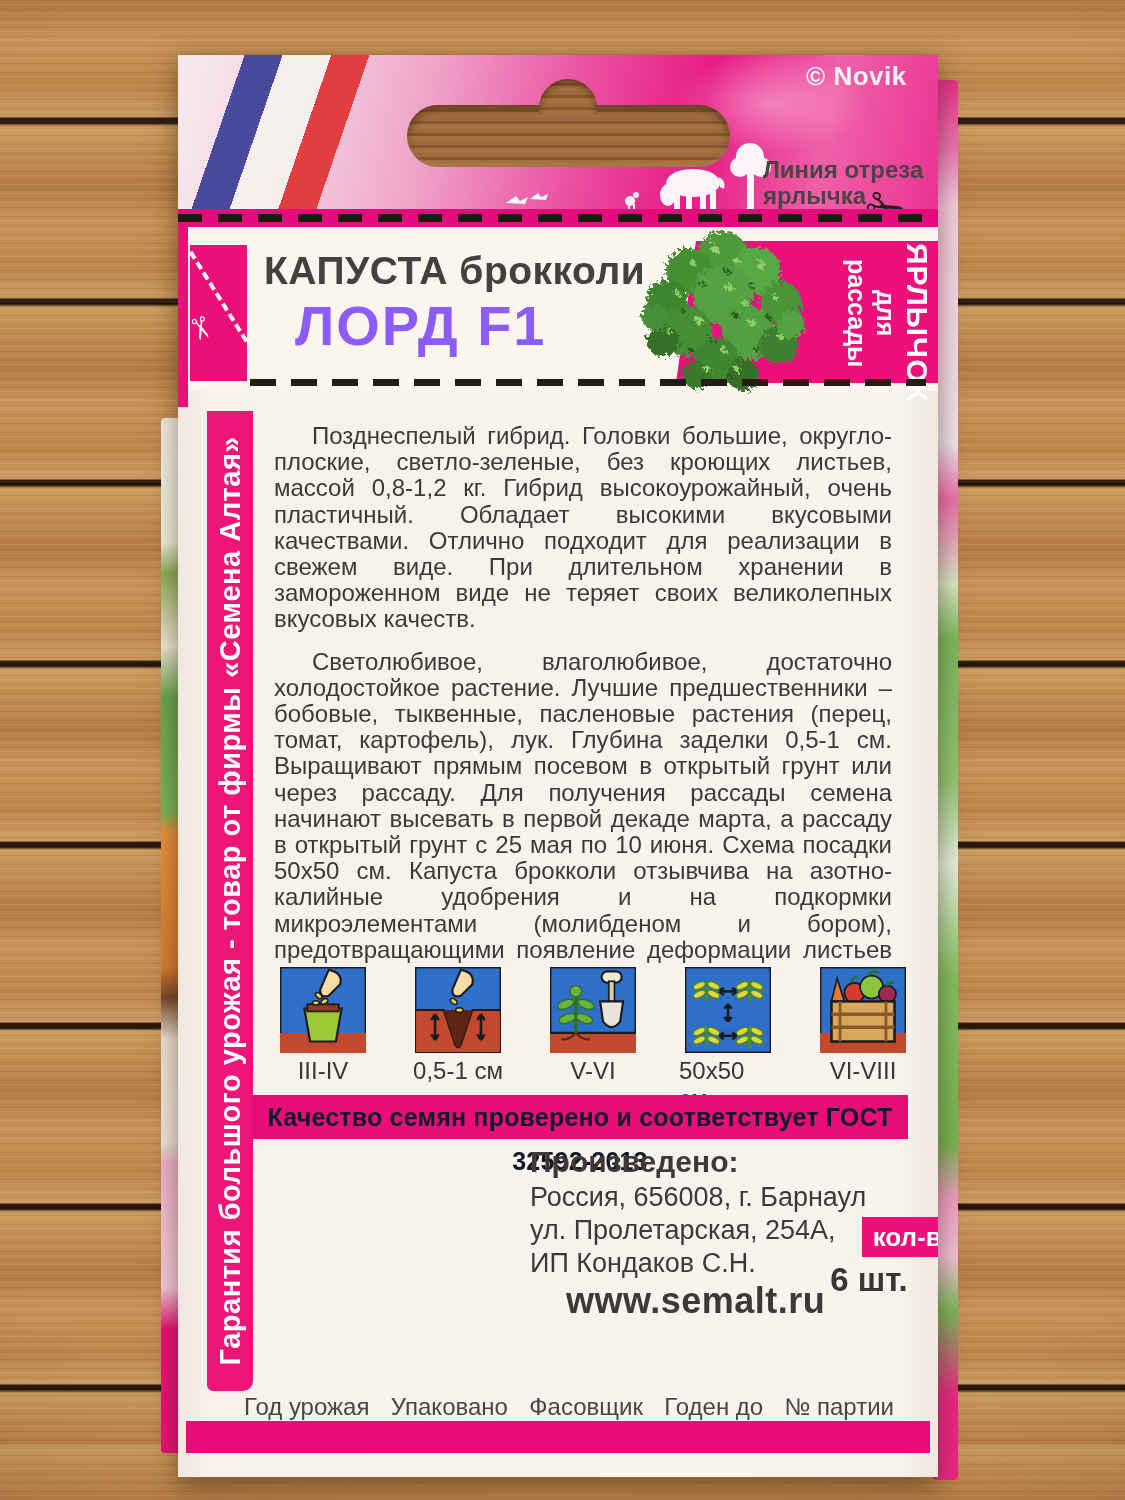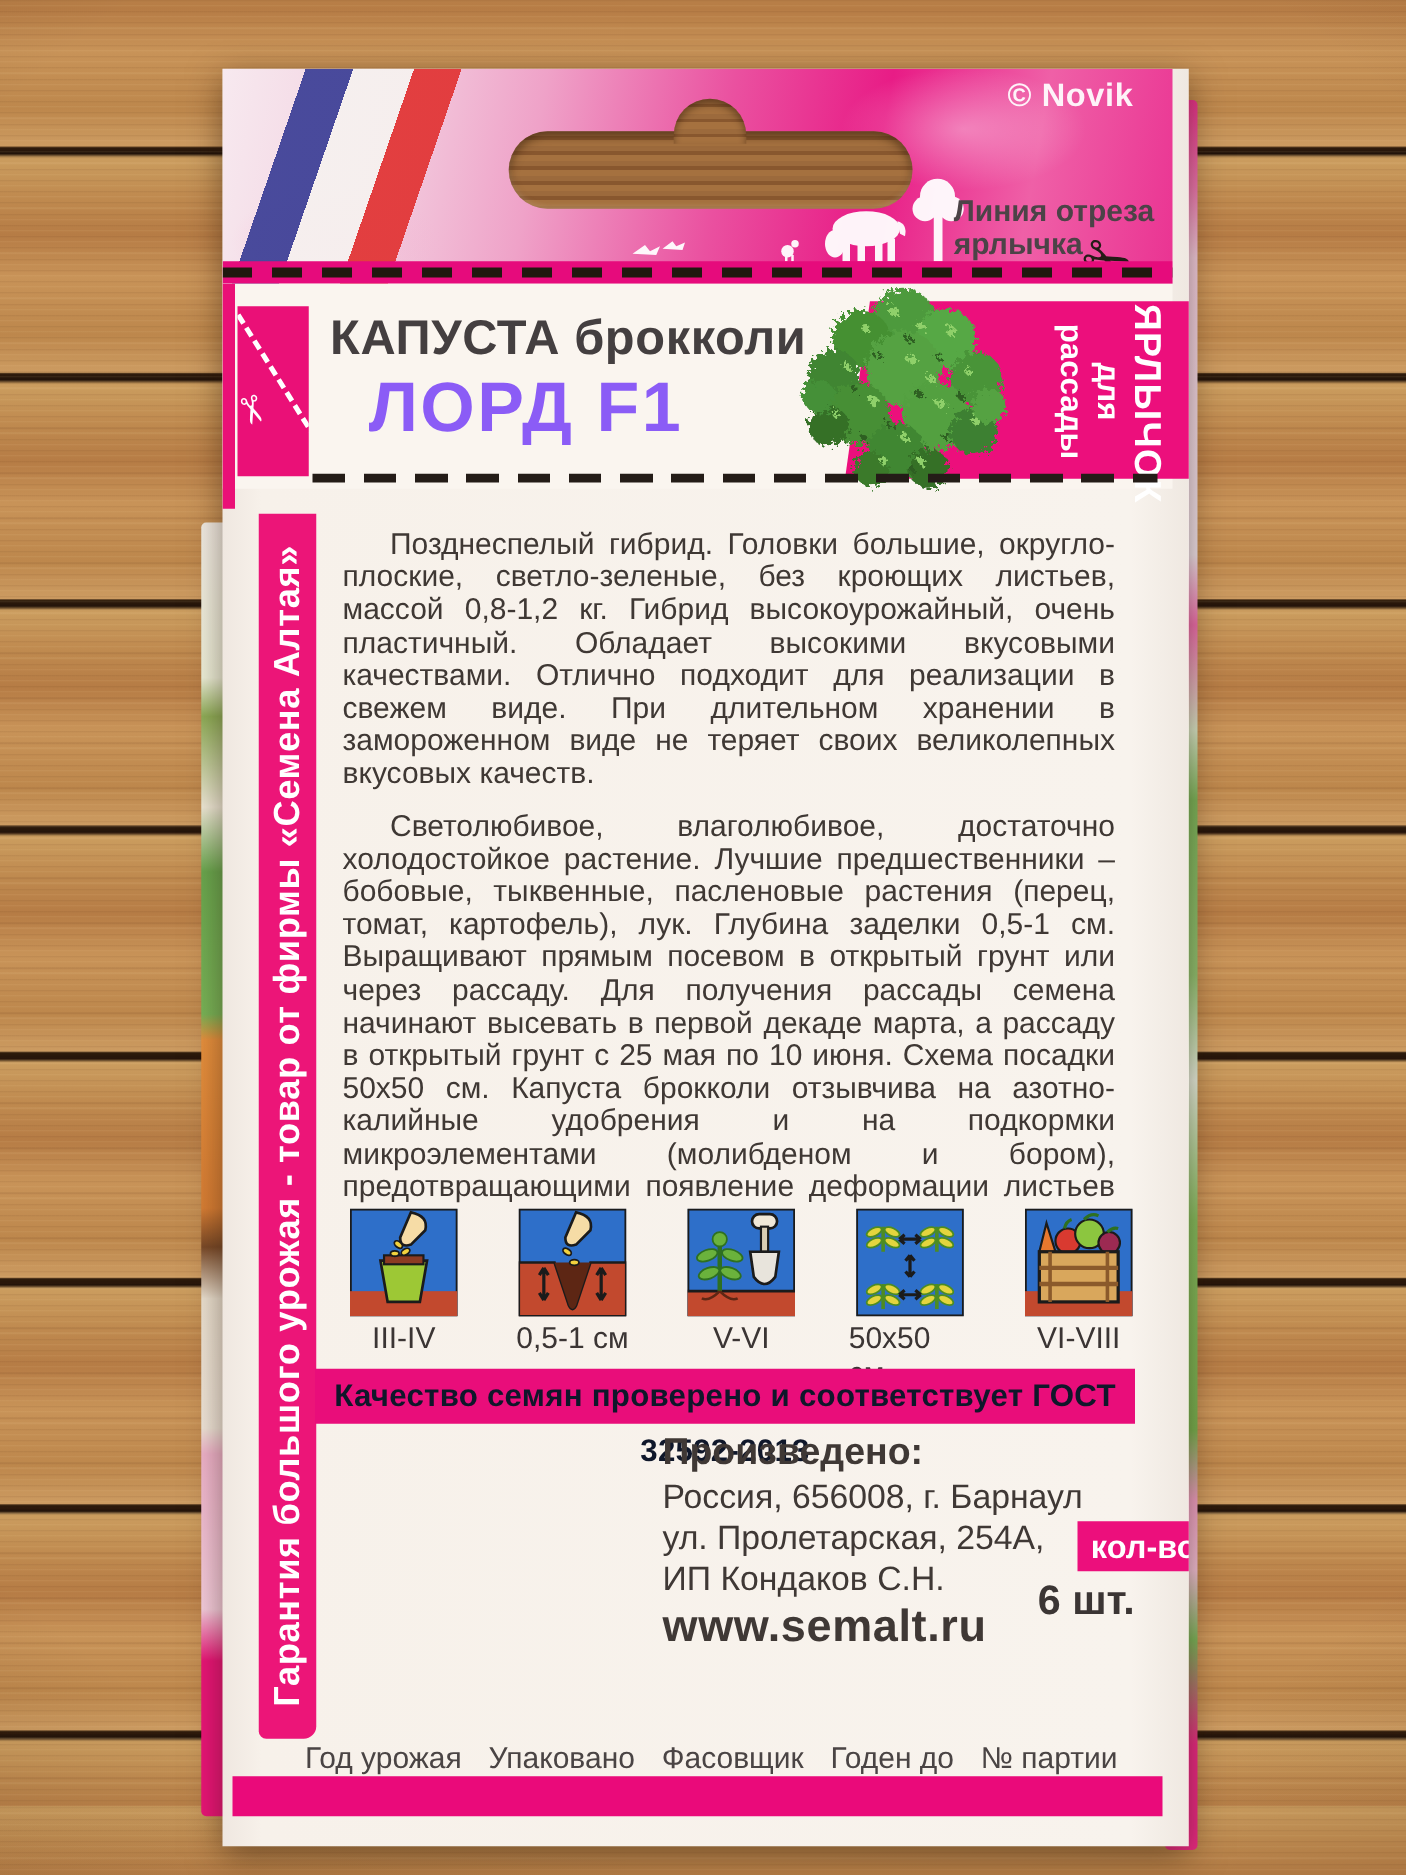--- a/index.html
+++ b/index.html
@@ -17,21 +17,21 @@
     background:radial-gradient(120% 90% at 50% 45%, transparent 60%, rgba(40,20,5,.25) 100%);}
   
   .sliver{position:absolute;z-index:1;}
   .sliver.left{left:161px;top:418px;width:26px;height:1035px;border-radius:4px;
     background:linear-gradient(180deg,#f2ece4 0%,#eef0da 12%,#8fae58 15%,#f0ead8 22%,#6aa84f 27%,#79b558 38%,#e8913e 40%,#d97f35 53%,#7a4a28 56%,#ece2d2 60%,#f0e6da 70%,#f0b4cc 72%,#f6cede 84%,#ea1578 88%,#ea1578 100%);}
   .sliver.right{left:932px;top:80px;width:26px;height:1400px;border-radius:4px;
     background:linear-gradient(180deg,#e9338c 0%,#ef78b2 5%,#f4cfe0 9%,#f0e4ec 26%,#ef6fae 30%,#d9e8c8 36%,#7cb85c 40%,#92c573 50%,#e8f0e0 56%,#86c060 64%,#79b452 76%,#f0a0c4 80%,#f4c2d8 84%,#7cb85c 88%,#ec2a86 94%,#ec2a86 100%);}
 
   .packet{position:absolute;left:178px;top:55px;width:760px;height:1422px;z-index:2;
     background:linear-gradient(90deg,#efe7e0 0%,#f7f1ea 4%,#f8f3ed 94%,#efe8e1 100%);
-    box-shadow:0 8px 26px rgba(40,20,5,.5);overflow:hidden;padding-left:13px;}
+    box-shadow:0 8px 26px rgba(40,20,5,.5);overflow:hidden;}
 
   
   .header{position:absolute;left:0;top:0;width:760px;height:172px;overflow:hidden;
     background:
       radial-gradient(140px 70px at 78% 28%, rgba(255,255,255,.35), transparent 70%),
       radial-gradient(120px 60px at 12% 80%, rgba(244,180,210,.5), transparent 70%),
       linear-gradient(100deg,#f7e9ef 0%,#f3d3e2 16%,#efa2c8 33%,#ea51a0 52%,#e81c86 68%,#ef60a7 84%,#ea3392 100%);}
   .ribbon{position:absolute;left:28px;top:-40px;width:150px;height:280px;transform:rotate(19deg);
     background:linear-gradient(90deg,transparent 0 8px,#3c3f96 8px 44px,#f6f1ef 44px 90px,#e13434 90px 126px,transparent 126px);opacity:.93;}
   .novik{position:absolute;left:628px;top:6px;font-size:26px;font-weight:bold;color:rgba(255,255,255,.93);letter-spacing:.5px;}
@@ -79,21 +79,21 @@
   .icon-cell{width:98px;display:flex;flex-direction:column;align-items:center;}
   .icon-cell svg{width:86px;height:86px;display:block;}
   .icon-label{margin-top:4px;font-size:24px;color:#3b3534;}
 
   
   .gost-banner{position:absolute;left:74px;top:1040px;width:656px;height:44px;background:#e90d7a;
     color:#0f172a;font-size:25px;font-weight:bold;text-align:center;line-height:44px;letter-spacing:.2px;}
   .producer{position:absolute;left:352px;top:1090px;color:#3f3835;}
   .producer-heading{font-size:30px;font-weight:bold;margin-bottom:2px;}
   .producer-line{font-size:27px;line-height:33px;}
-  .website{font-size:36px;font-weight:bold;letter-spacing:.5px;}
+  .website{font-size:36px;font-weight:bold;letter-spacing:.5px;margin-left:36px;}
   .qty-badge{position:absolute;left:636px;top:1162px;width:106px;height:40px;background:#ec0f7c;
     color:#fff;font-size:26px;font-weight:bold;text-align:center;line-height:40px;margin-left:48px;}
   .qty-value{position:absolute;left:636px;top:1206px;width:110px;font-size:33px;font-weight:bold;color:#3b3534;text-align:center;}
 
   
   .footer-row{position:absolute;left:66px;top:1338px;width:650px;display:flex;justify-content:space-between;
     font-size:24px;color:#4a4444;}
   .bottom-band{position:absolute;left:8px;top:1366px;width:744px;height:32px;background:#ea0a7a;}
 </style>
 </head>

